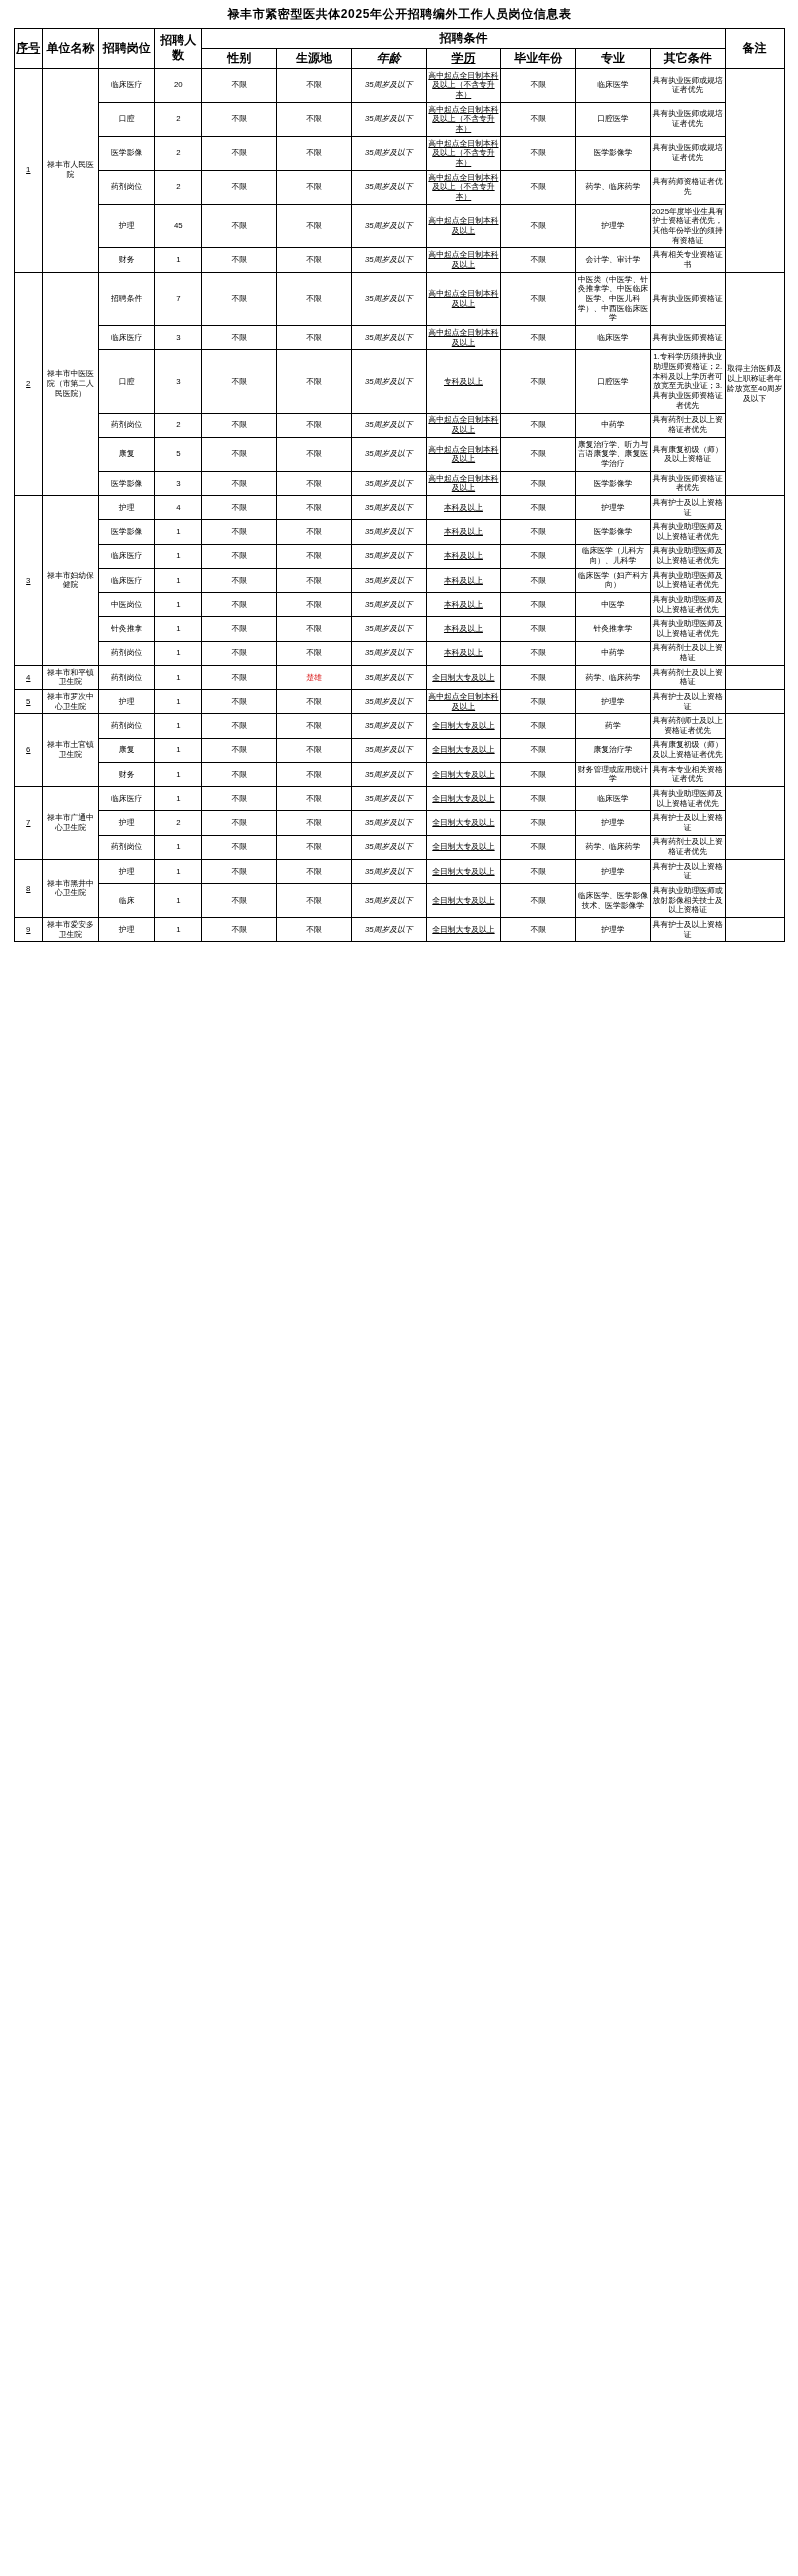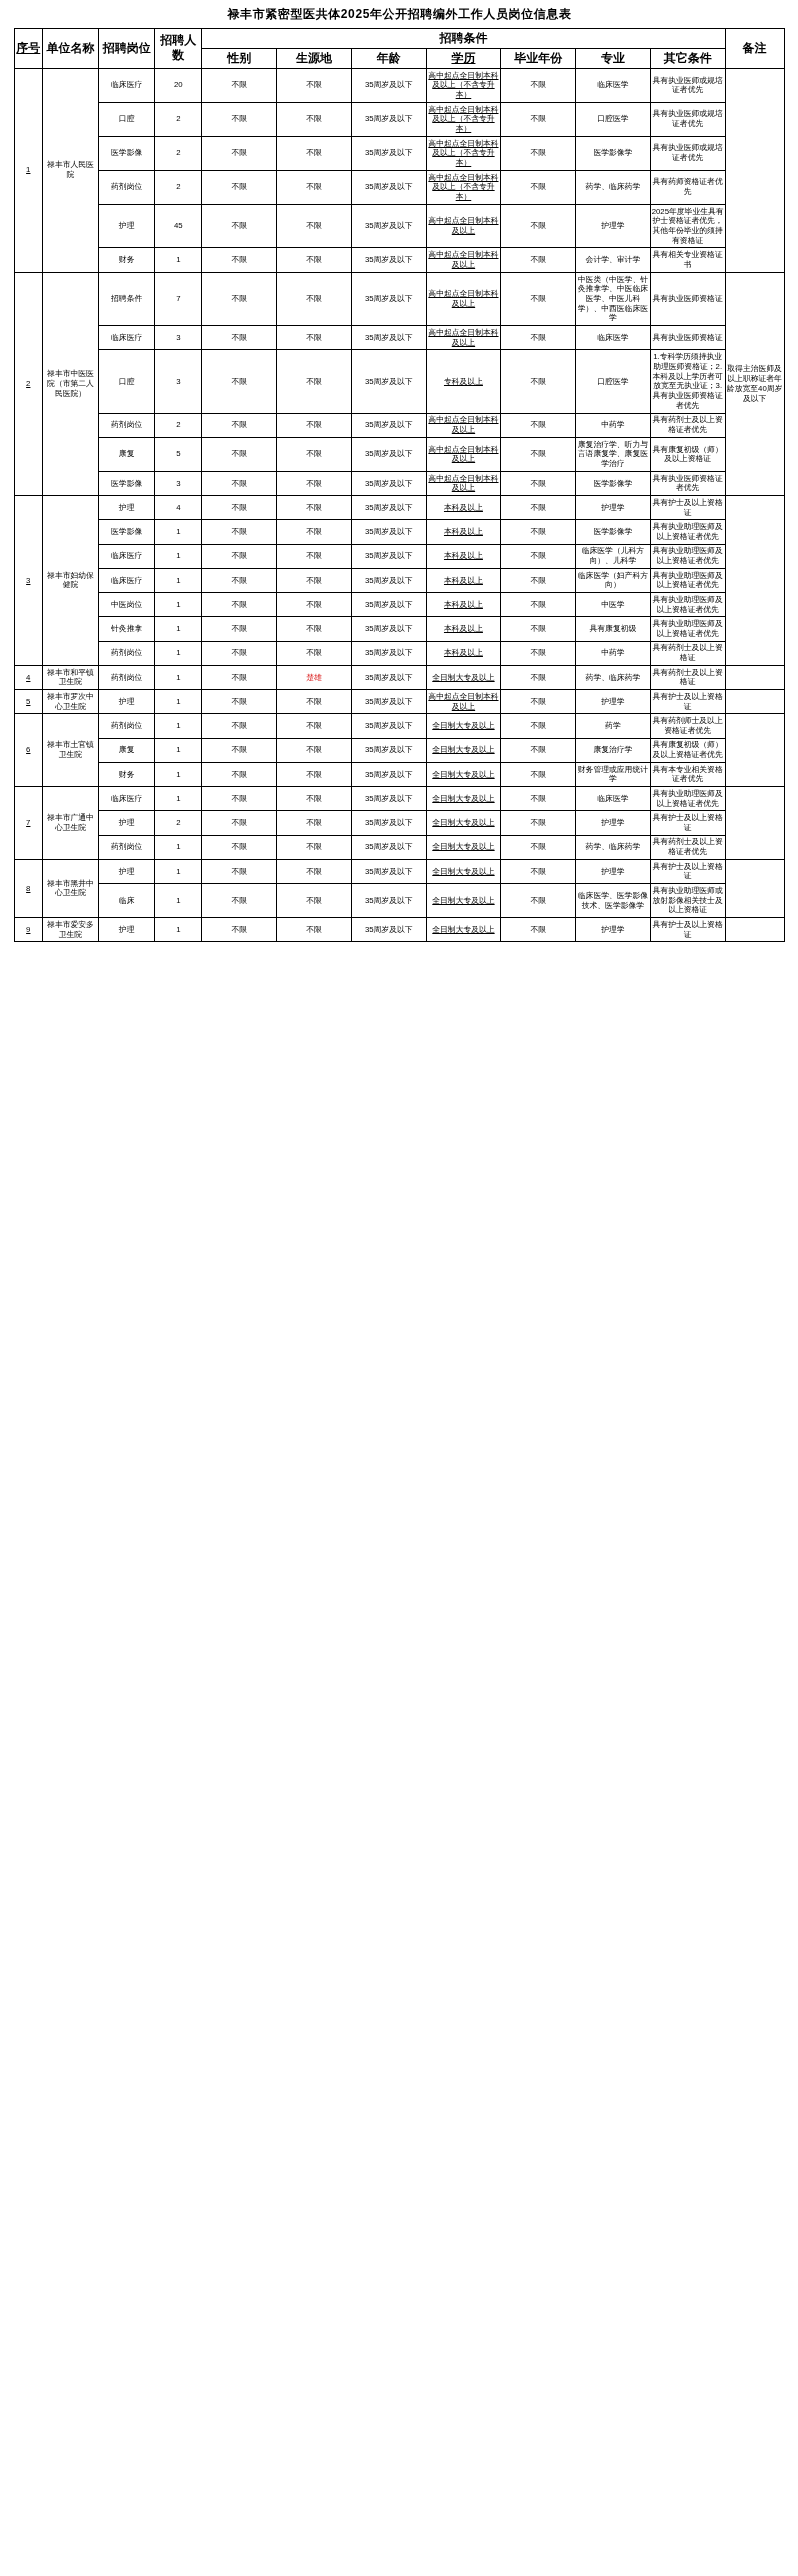--- a/index.html
+++ b/index.html
@@ -47,21 +47,21 @@
   table.main th {
     font-weight: bold;
     font-size: 12px;
   }
   .col-no      { width: 26px; text-decoration: underline; }
   .col-unit    { width: 54px; }
   .col-post    { width: 54px; }
   .col-num     { width: 45px; }
   .col-sex     { width: 42px; }
   .col-origin  { width: 50px; }
-  .col-age     { width: 54px; }
+  .col-age     { width: 54px; font-style: italic; }
   .col-edu     { width: 72px; text-decoration: underline; }
   .col-year    { width: 44px; }
   .col-major   { width: 67px; margin-top: 28px; }
   .col-other   { width: 80px; margin-left: 36px; }
   .col-remark  { width: 57px; }
 
   .unit-cell { font-size: 7.8px; line-height: 1.3; }
   .red { color: #d91b1b; margin-top: 36px; }
   td.small { font-size: 7.2px; }
 </style>
@@ -289,21 +289,21 @@
           <td class="col-other">具有执业助理医师及以上资格证者优先</td>
         </tr>
         <tr>
           <td class="col-post">针灸推拿</td>
           <td class="col-num">1</td>
           <td class="col-sex">不限</td>
           <td class="col-origin">不限</td>
           <td class="col-age">35周岁及以下</td>
           <td class="col-edu">本科及以上</td>
           <td class="col-year">不限</td>
-          <td class="col-major">具有康复初级</td>
+          <td class="col-major">针灸推拿学</td>
           <td class="col-other">具有执业助理医师及以上资格证者优先</td>
         </tr>
         <tr>
           <td class="col-post">药剂岗位</td>
           <td class="col-num">1</td>
           <td class="col-sex">不限</td>
           <td class="col-origin">不限</td>
           <td class="col-age">35周岁及以下</td>
           <td class="col-edu">本科及以上</td>
           <td class="col-year">不限</td>

